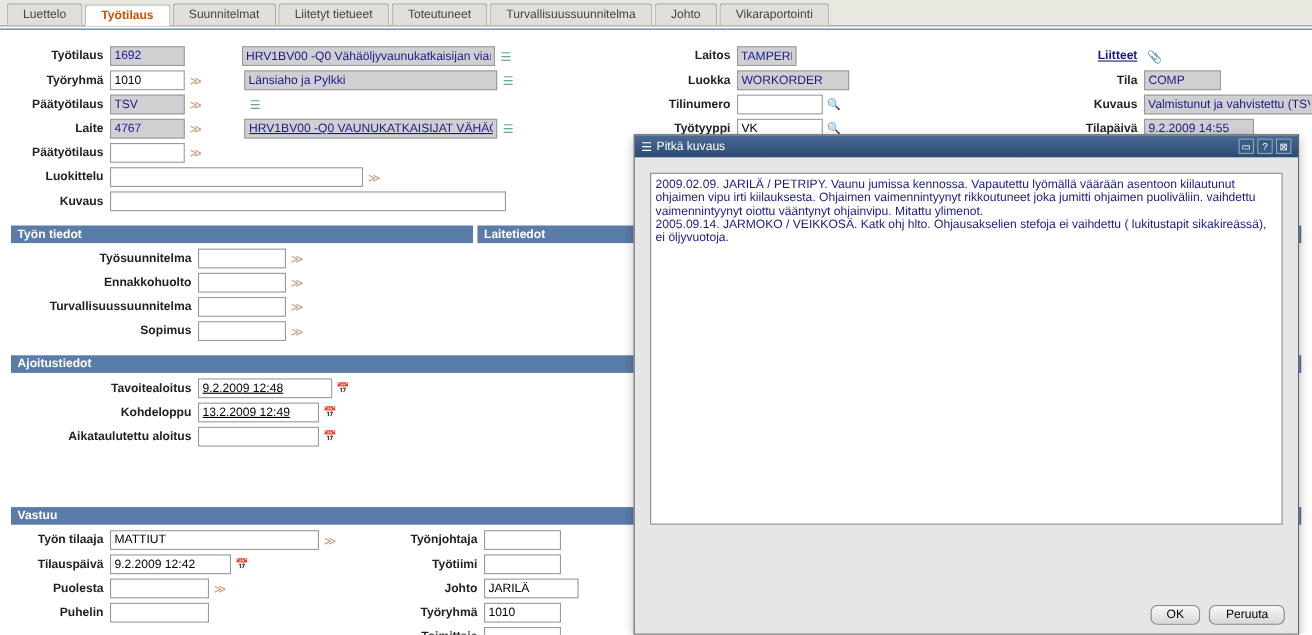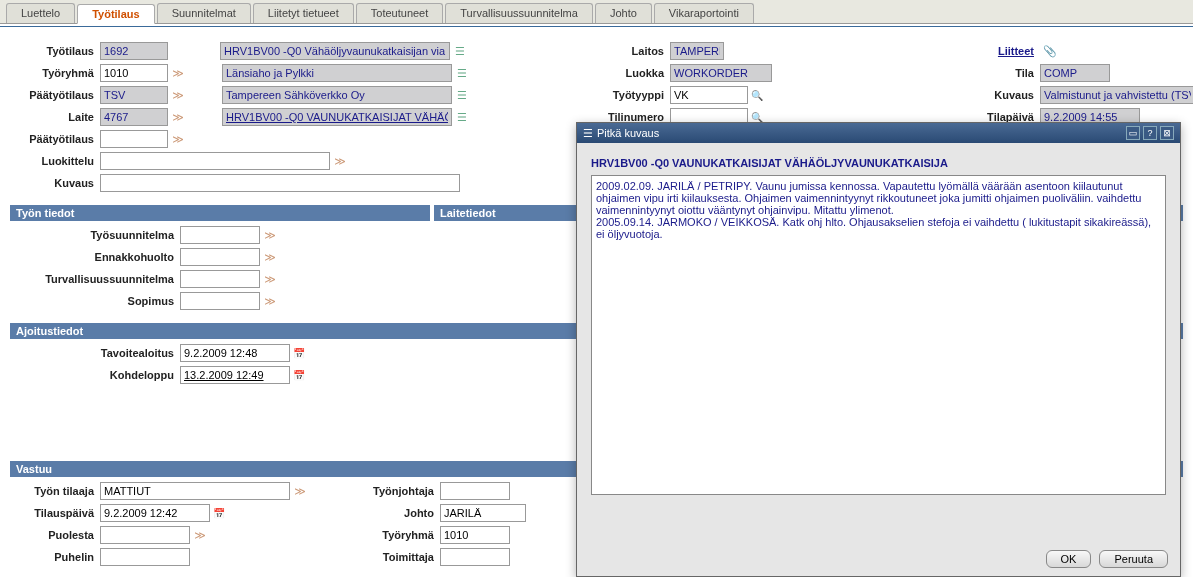--- a/index.html
+++ b/index.html
@@ -203,21 +203,20 @@
       <span class="icon arrow"></span>
       <span style="width:36px"></span>
       <input type="text" class="wide ro" value="Länsiaho ja Pylkki" style="">
       <span class="icon detail"></span>
     </div>
     <div class="row">
       <span class="label">Päätyötilaus</span>
       <input type="text" class="small ro" value="TSV" style="">
       <span class="icon arrow"></span>
       <span style="width:36px"></span>
-      <input type="text" class="wide ro" value="Tampereen Sähköverkko Oy" style="">
       <span class="icon detail"></span>
     </div>
     <div class="row">
       <span class="label">Laite</span>
       <input type="text" class="small ro" value="4767" style="">
       <span class="icon arrow"></span>
       <span style="width:36px"></span>
       <input type="text" class="wide ro" style="color: rgb(26, 26, 138); text-decoration: underline;" value="HRV1BV00 -Q0 VAUNUKATKAISIJAT VÄHÄÖ">
       <span class="icon detail"></span>
     </div>
@@ -240,27 +239,27 @@
   <div class="col col2">
     <div class="row">
       <span class="label">Laitos</span>
       <input type="text" class="small ro" style="width: 54px;" value="TAMPERE">
     </div>
     <div class="row">
       <span class="label">Luokka</span>
       <input type="text" class="ro" style="width: 102px;" value="WORKORDER">
     </div>
     <div class="row">
+      <span class="label">Tilinumero</span>
+      <input type="text" style="width: 78px;" value="">
+      <span class="icon lookup"></span>
+    </div>
+    <div class="row">
       <span class="label">Työtyyppi</span>
       <input type="text" style="width: 78px;" value="VK">
-      <span class="icon lookup"></span>
-    </div>
-    <div class="row">
-      <span class="label">Tilinumero</span>
-      <input type="text" style="width: 78px;" value="">
       <span class="icon lookup"></span>
     </div>
   </div>
 
   <div class="col col3">
     <div class="row">
       <span class="label link" style="font-weight:bold">Liitteet</span>
       <span class="icon attach"></span>
     </div>
     <div class="row">
@@ -309,26 +308,31 @@
     </div>
 </div>
 
 <div style="padding:0 10px">
   <div class="section-hdr">Ajoitustiedot</div>
 </div>
 <div class="section-body twocol" style="padding:4px 10px">
   <div class="half">
     <div class="row">
         <span class="label">Tavoitealoitus</span>
-        <input type="text" style="width: 110px;" value="9.2.2009 12:48">
+        <input type="text" style="width: 122px; text-decoration: underline;" value="9.2.2009 12:48">
         <span class="icon cal"></span>
       </div>
     <div class="row">
         <span class="label">Kohdeloppu</span>
         <input type="text" style="width: 110px; text-decoration: underline;" value="13.2.2009 12:49">
+        <span class="icon cal"></span>
+      </div>
+    <div class="row">
+        <span class="label">Aikataulutettu aloitus</span>
+        <input type="text" style="width: 110px;" value="">
         <span class="icon cal"></span>
       </div>
   </div>
   <div class="half">
     <div class="row">
         <span class="label" style="width:130px">Toteutunut alku</span>
         <input type="text" style="width: 110px;" value="9.2.2009 14:51">
         <span class="icon cal"></span>
       </div>
     <div class="row">
@@ -370,20 +374,24 @@
         <span class="icon arrow"></span>
       </div>
     <div class="row">
         <span class="label" style="width:90px">Puhelin</span>
         <input type="text" style="width: 90px;" value="">
       </div>
   </div>
   <div class="half" style="flex:0 0 260px">
     <div class="row">
         <span class="label" style="width:90px">Työnjohtaja</span>
+        <input type="text" style="width: 70px;" value="">
+      </div>
+    <div class="row">
+        <span class="label" style="width:90px">Työtiimi</span>
         <input type="text" style="width: 70px;" value="">
       </div>
     <div class="row">
         <span class="label" style="width:90px">Johto</span>
         <input type="text" style="width: 86px;" value="JARILÄ">
       </div>
     <div class="row">
         <span class="label" style="width:90px">Työryhmä</span>
         <input type="text" style="width: 70px;" value="1010">
       </div>
@@ -396,21 +404,20 @@
 
 <div class="dialog">
   <div class="dlg-title">
     <span style="margin-right:4px">☰</span>
     <span class="t">Pitkä kuvaus</span>
     <span class="wicon">▭</span>
     <span class="wicon">?</span>
     <span class="wicon">⊠</span>
   </div>
   <div class="dlg-body">
-    <div class="desc-title">HRV1BV00 -Q0 VAUNUKATKAISIJAT VÄHÄÖLJYVAUNUKATKAISIJA</div>
     <textarea class="desc-box" style="">2009.02.09. JARILÄ / PETRIPY. Vaunu jumissa kennossa. Vapautettu lyömällä väärään asentoon kiilautunut ohjaimen vipu irti kiilauksesta. Ohjaimen vaimennintyynyt rikkoutuneet joka jumitti ohjaimen puoliväliin. vaihdettu vaimennintyynyt oiottu vääntynyt ohjainvipu. Mitattu ylimenot.
 2005.09.14. JARMOKO / VEIKKOSÄ. Katk ohj hlto. Ohjausakselien stefoja ei vaihdettu ( lukitustapit sikakireässä), ei öljyvuotoja.</textarea>
   </div>
   <div class="dlg-buttons">
     <button class="btn">OK</button>
     <button class="btn">Peruuta</button>
   </div>
 </div>
 
 </body></html>

